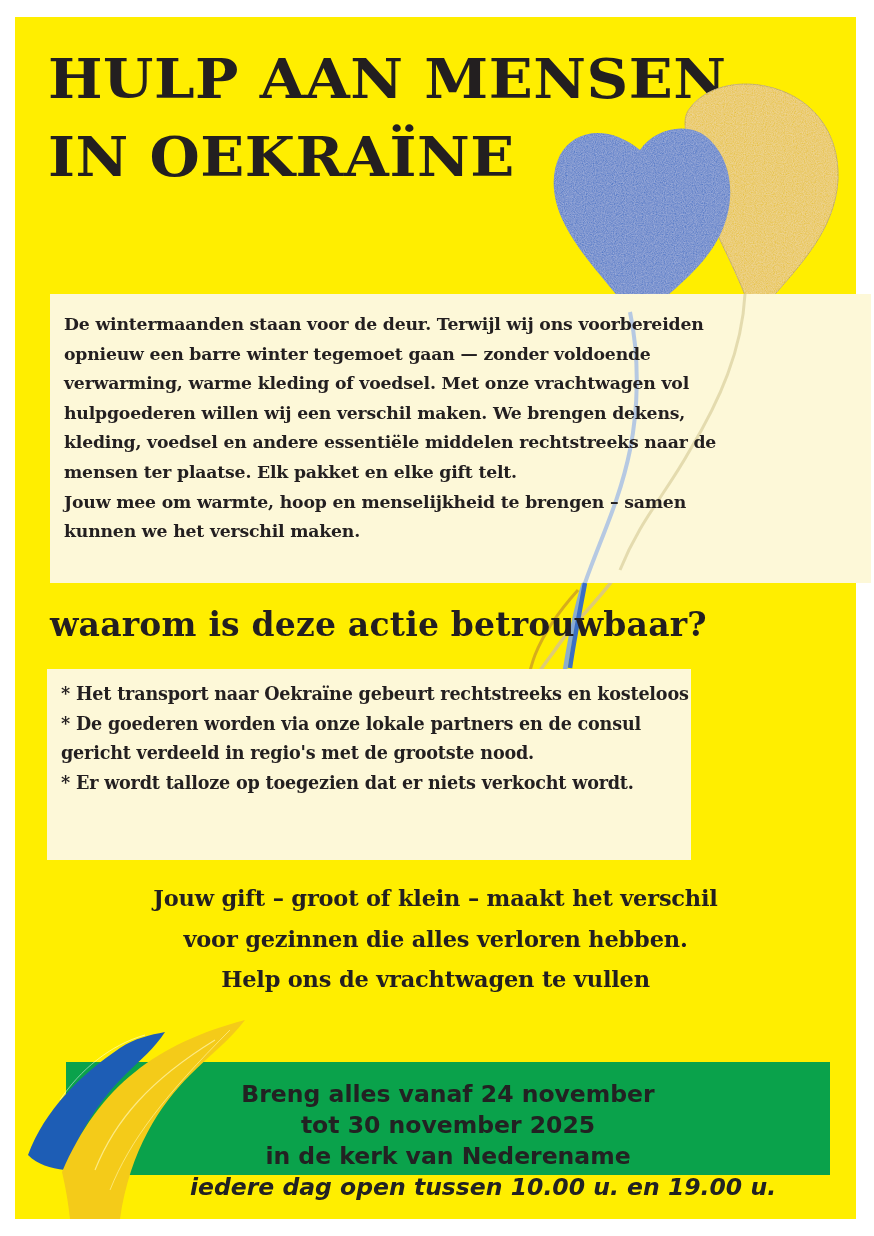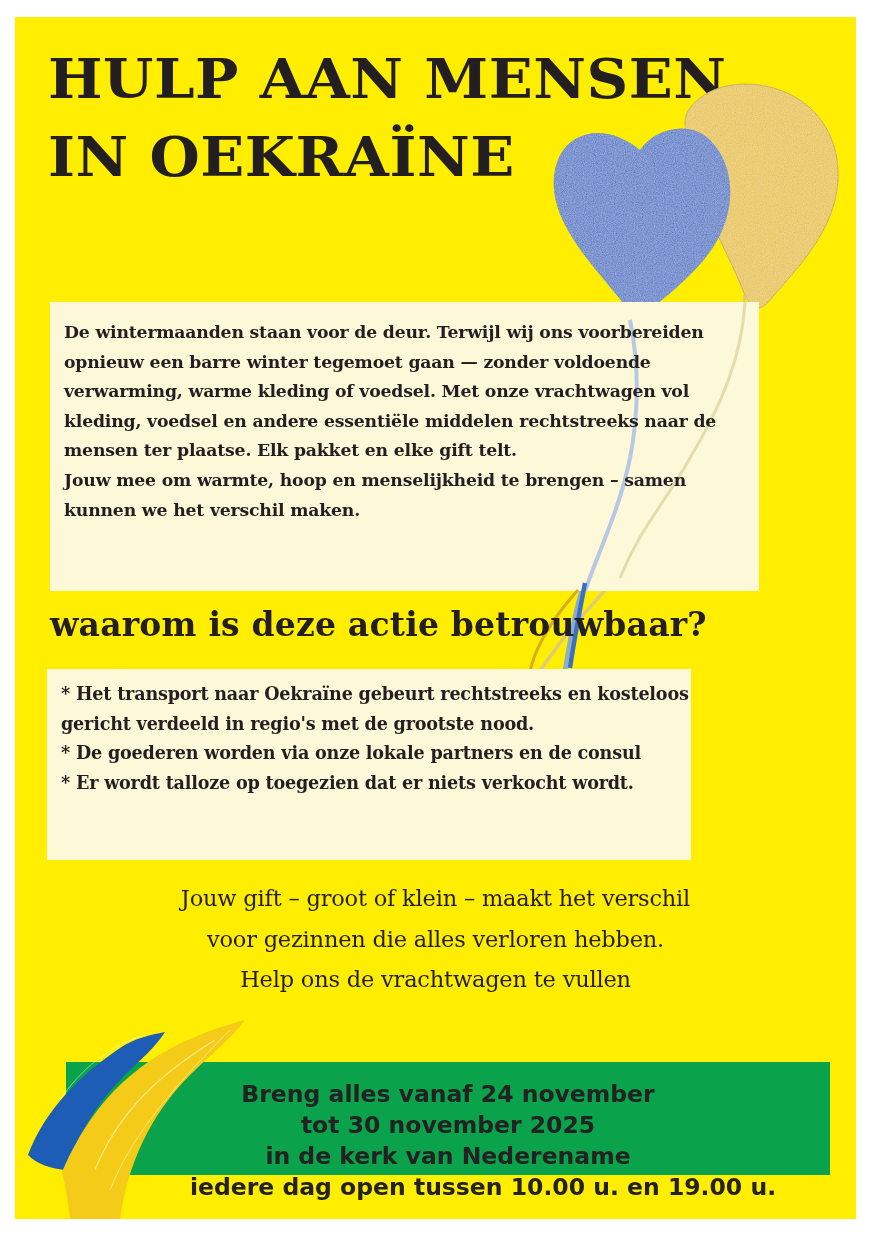--- a/index.html
+++ b/index.html
@@ -12,52 +12,52 @@
     position: absolute; left: 48px; top: 40px; margin: 0;
     font-family: "DejaVu Serif", serif; font-weight: bold;
     font-size: 55px; line-height: 78px; color: #231f20;
     letter-spacing: 0.5px; transform: scaleX(1.05); transform-origin: left top;
   }
   .title span { display: block; }
   .hearts { position: absolute; left: 0; top: 0; width: 874px; height: 1236px; pointer-events: none; }
   .box {
     position: absolute; background: #fdf8d8;
   }
-  .box1 { left: 50px; top: 302px; width: 709px; height: 289px; text-decoration: underline; }
+  .box1 { left: 50px; top: 294px; width: 821px; height: 289px; text-decoration: underline; }
   .box2 { left: 47px; top: 669px; width: 644px; height: 191px; }
   .box-text {
     position: absolute; left: 14px; right: 6px; margin: 0;
     font-family: "DejaVu Serif", serif; font-weight: bold; color: #231f20;
     font-size: 17.3px; line-height: 29.6px; letter-spacing: -0.2px;
   }
   .box1 .box-text { top: 16px; }
   .box2 .box-text { top: 10px; font-size: 17.6px; line-height: 29.5px; }
   .box-text span { display: block; white-space: nowrap; }
   .heading2 {
     position: absolute; left: 50px; top: 600px; margin: 0;
     font-family: "DejaVu Serif", serif; font-weight: bold; color: #231f20;
     font-size: 33px; line-height: 50px; letter-spacing: 0.2px; white-space: nowrap;
   }
   .appeal {
     position: absolute; left: 15px; width: 841px; top: 878px; margin: 0; text-align: center;
-    font-family: "DejaVu Serif", serif; font-weight: normal; color: #231f20;
+    font-family: "DejaVu Serif", serif; font-weight: bold; color: #231f20;
     font-size: 22.5px; line-height: 40.5px; letter-spacing: -0.2px;
   }
   .appeal span { display: block; white-space: nowrap; }
   .green {
     position: absolute; left: 66px; top: 1062px; width: 764px; height: 113px;
     background: #0aa24b;
   }
   .green-text {
     position: absolute; left: 0; right: 0; top: 17px; margin: 0;
     font-family: "DejaVu Sans", sans-serif; font-weight: bold; color: #222222;
     font-size: 23.5px; line-height: 31px; text-align: center;
   }
   .green-text span { display: block; white-space: nowrap; }
-  .green-text .last { padding-left: 70px; }
+  .green-text .last { padding-left: 70px; font-style: italic; }
   .brush { position: absolute; left: 0; top: 0; width: 874px; height: 1236px; pointer-events: none; }
   .layer-top { z-index: 3; }
 </style>
 </head>
 <body>
 
 <div class="poster"></div>
 
 <h1 class="title">
   <span>HULP AAN MENSEN</span>
@@ -91,39 +91,40 @@
 
 <div class="box box1">
   <svg style="position:absolute;left:0;top:0;width:793px;height:289px;">
     <path d="M695,0 C692,56 670,106 640,156 C615,201 590,226 570,276" stroke="#d9ce9c" stroke-width="3" fill="none" opacity="0.7"></path>
     <path d="M580,18 C590,66 588,116 580,156 C570,206 550,246 535,289" stroke="#9db9e6" stroke-width="4" fill="none" opacity="0.75"></path>
   </svg>
   <p class="box-text">
     <span>De wintermaanden staan voor de deur. Terwijl wij ons voorbereiden</span>
     <span>opnieuw een barre winter tegemoet gaan — zonder voldoende</span>
     <span>verwarming, warme kleding of voedsel. Met onze vrachtwagen vol</span>
+    <span>hulpgoederen willen wij een verschil maken. We brengen dekens,</span>
     <span>kleding, voedsel en andere essentiële middelen rechtstreeks naar de</span>
     <span>mensen ter plaatse. Elk pakket en elke gift telt.</span>
     <span>Jouw mee om warmte, hoop en menselijkheid te brengen – samen</span>
     <span>kunnen we het verschil maken.</span>
   </p>
 </div>
 
 <svg class="hearts" viewBox="0 0 874 1236">
   <path d="M578,590 C560,610 545,630 535,655 C530,668 528,680 525,690" stroke="#d6ad1c" stroke-width="3" fill="none"></path>
   <path d="M585,583 C580,610 574,640 570,668" stroke="#3a6fc4" stroke-width="4.5" fill="none"></path>
 </svg>
 
 <h2 class="heading2">waarom is deze actie betrouwbaar?</h2>
 
 <div class="box box2">
   <p class="box-text">
     <span>* Het transport naar Oekraïne gebeurt rechtstreeks en kosteloos</span>
+    <span>* De goederen worden via onze lokale partners en de consul</span>
     <span>gericht verdeeld in regio's met de grootste nood.</span>
-    <span>* De goederen worden via onze lokale partners en de consul</span>
     <span>* Er wordt talloze op toegezien dat er niets verkocht wordt.</span>
   </p>
 </div>
 
 <p class="appeal">
   <span>Jouw gift – groot of klein – maakt het verschil</span>
   <span>voor gezinnen die alles verloren hebben.</span>
   <span>Help ons de vrachtwagen te vullen</span>
 </p>
 

